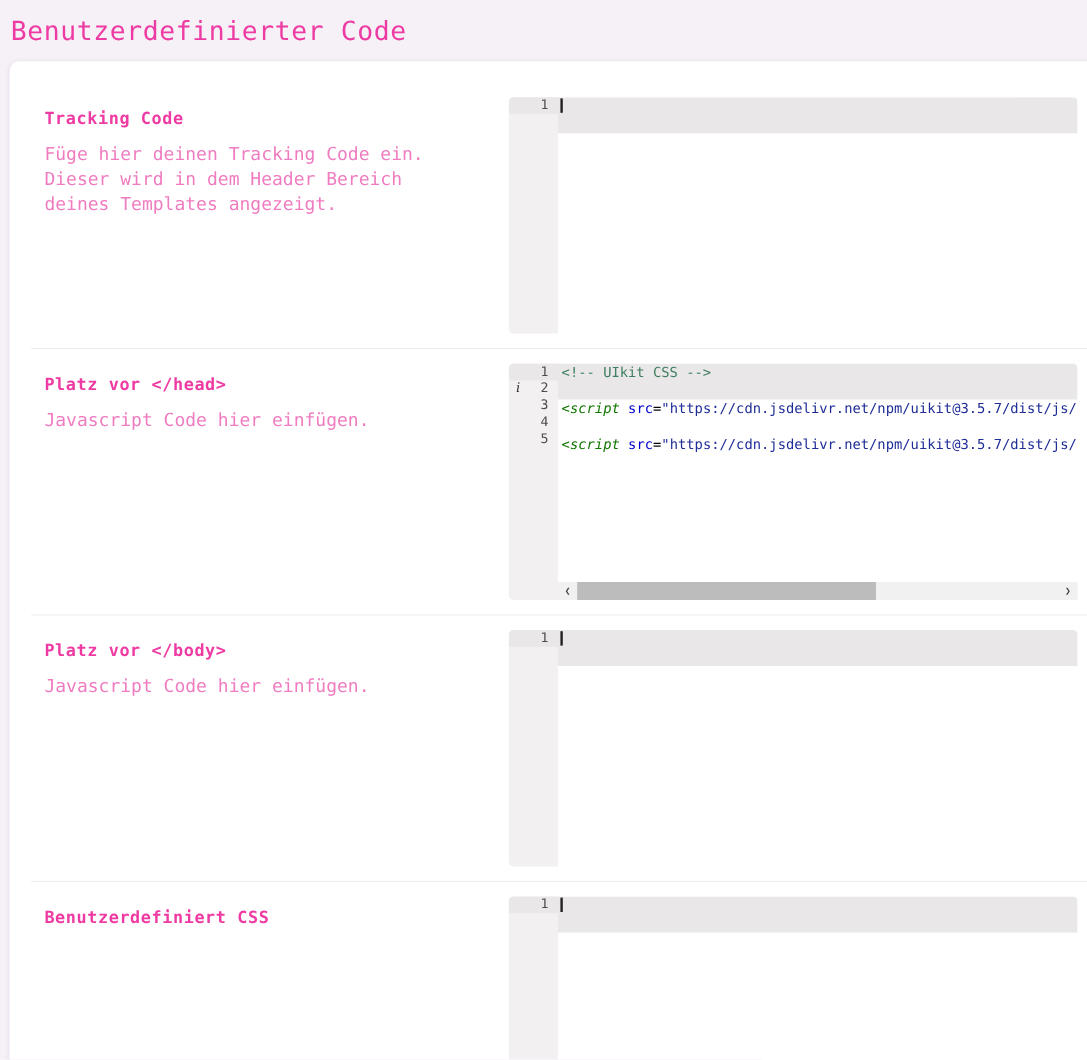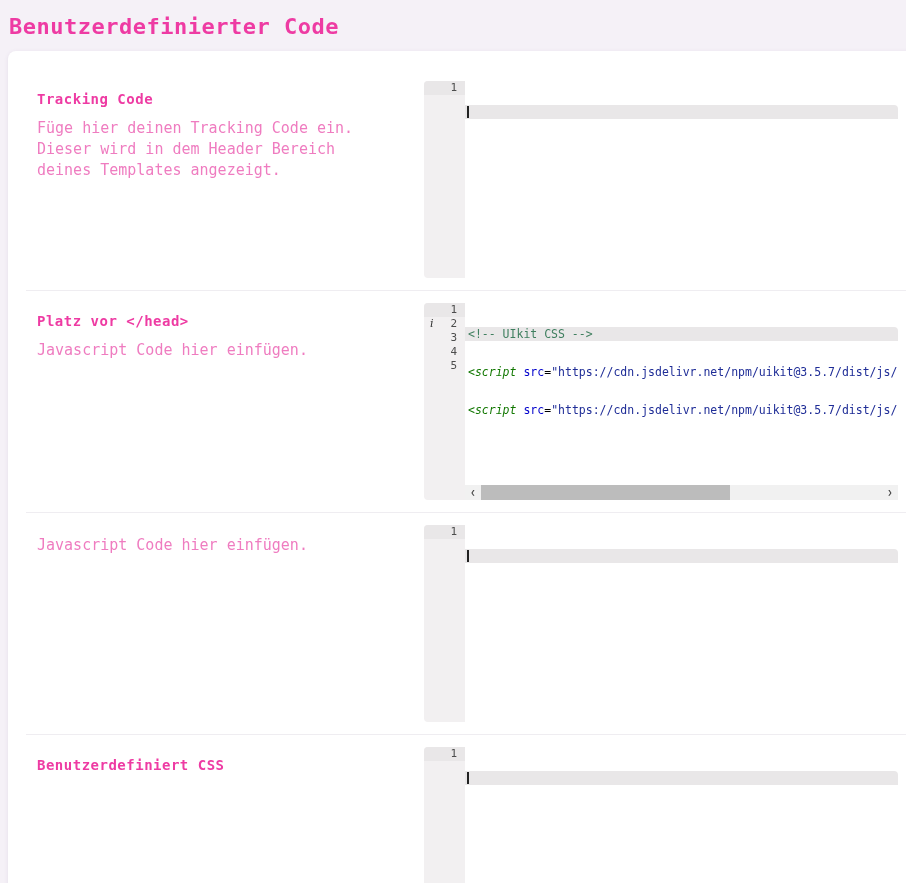--- a/index.html
+++ b/index.html
@@ -4,21 +4,21 @@
 <style>
   * { box-sizing: border-box; }
   html { background: #f5f1f7; }
   body {
     width: 906px; height: 883px; margin: 0; overflow: hidden;
     background: var(--page-bg, #f5f1f7);
     font-family: "DejaVu Sans Mono", monospace;
   }
   .page-title {
     margin: 14px 0 12px 9px;
-    font-size: 22px; font-weight: bold; letter-spacing: 0.5px;
+    font-size: 22px; font-weight: normal; letter-spacing: 0.5px;
     color: var(--accent, #ee3ba3);
   }
   .card {
     margin-left: 8px; width: 912px; min-height: 1000px;
     background: var(--card-bg, #ffffff);
     border-radius: 8px;
     box-shadow: 0 1px 4px rgba(90,60,120,0.10);
     padding-top: 18px;
   }
   .section { display: flex; padding: 12px 0; }
@@ -47,21 +47,21 @@
     text-align: right; padding-right: 8px;
     font-size: 11px; color: var(--line-number, #4d4d4d);
   }
   .cm-gutter-row.active { background: var(--active-line-bg, #e9e7e8); }
   .cm-marker {
     position: absolute; left: 6px; top: 0;
     font-family: "DejaVu Serif", serif; font-style: italic;
     font-size: 11px; color: #333;
   }
   .cm-code { position: absolute; left: 41px; right: 0; top: 0; bottom: 0; overflow: hidden; }
-  .cm-line { height: 14px; white-space: pre; position: relative; padding-left: 3px; color: var(--plain, #000); margin-top: 24px; }
+  .cm-line { height: 30px; white-space: pre; position: relative; padding-left: 3px; color: var(--plain, #000); }
   .cm-line.active { background: var(--active-line-bg, #e9e7e8); border-top-right-radius: 4px; }
   .cm-cursor { position: absolute; left: 2px; top: 1px; width: 2px; height: 12px; background: #222; }
   .tok-comment   { color: var(--comment, #3f7f5f); }
   .tok-tag       { color: var(--tag, #117700); font-style: italic; }
   .tok-attribute { color: var(--attribute, #0000cc); }
   .tok-string    { color: var(--string, #1f2d97); }
   .tok-plain     { color: var(--plain, #000000); }
   
   .cm-scrollbar {
     position: absolute; left: 41px; right: 0; bottom: 0; height: 15px;
@@ -129,20 +129,21 @@
           </div>
           <div class="sb-arrow">❯</div>
         </div>
       </div>
   </div>
 
   <div class="divider"></div>
 
   <div class="section">
     <div class="col-text">
+      <h2 class="section-title">Platz vor &lt;/body&gt;</h2>
       <p class="section-desc">Javascript Code hier einfügen.</p>
     </div>
     <div class="editor">
         <div class="cm-gutter">
           <div class="cm-gutter-row active">1</div>
         </div>
         <div class="cm-code">
           <div class="cm-line active"><div class="cm-cursor"></div></div>
         </div>
       </div>

